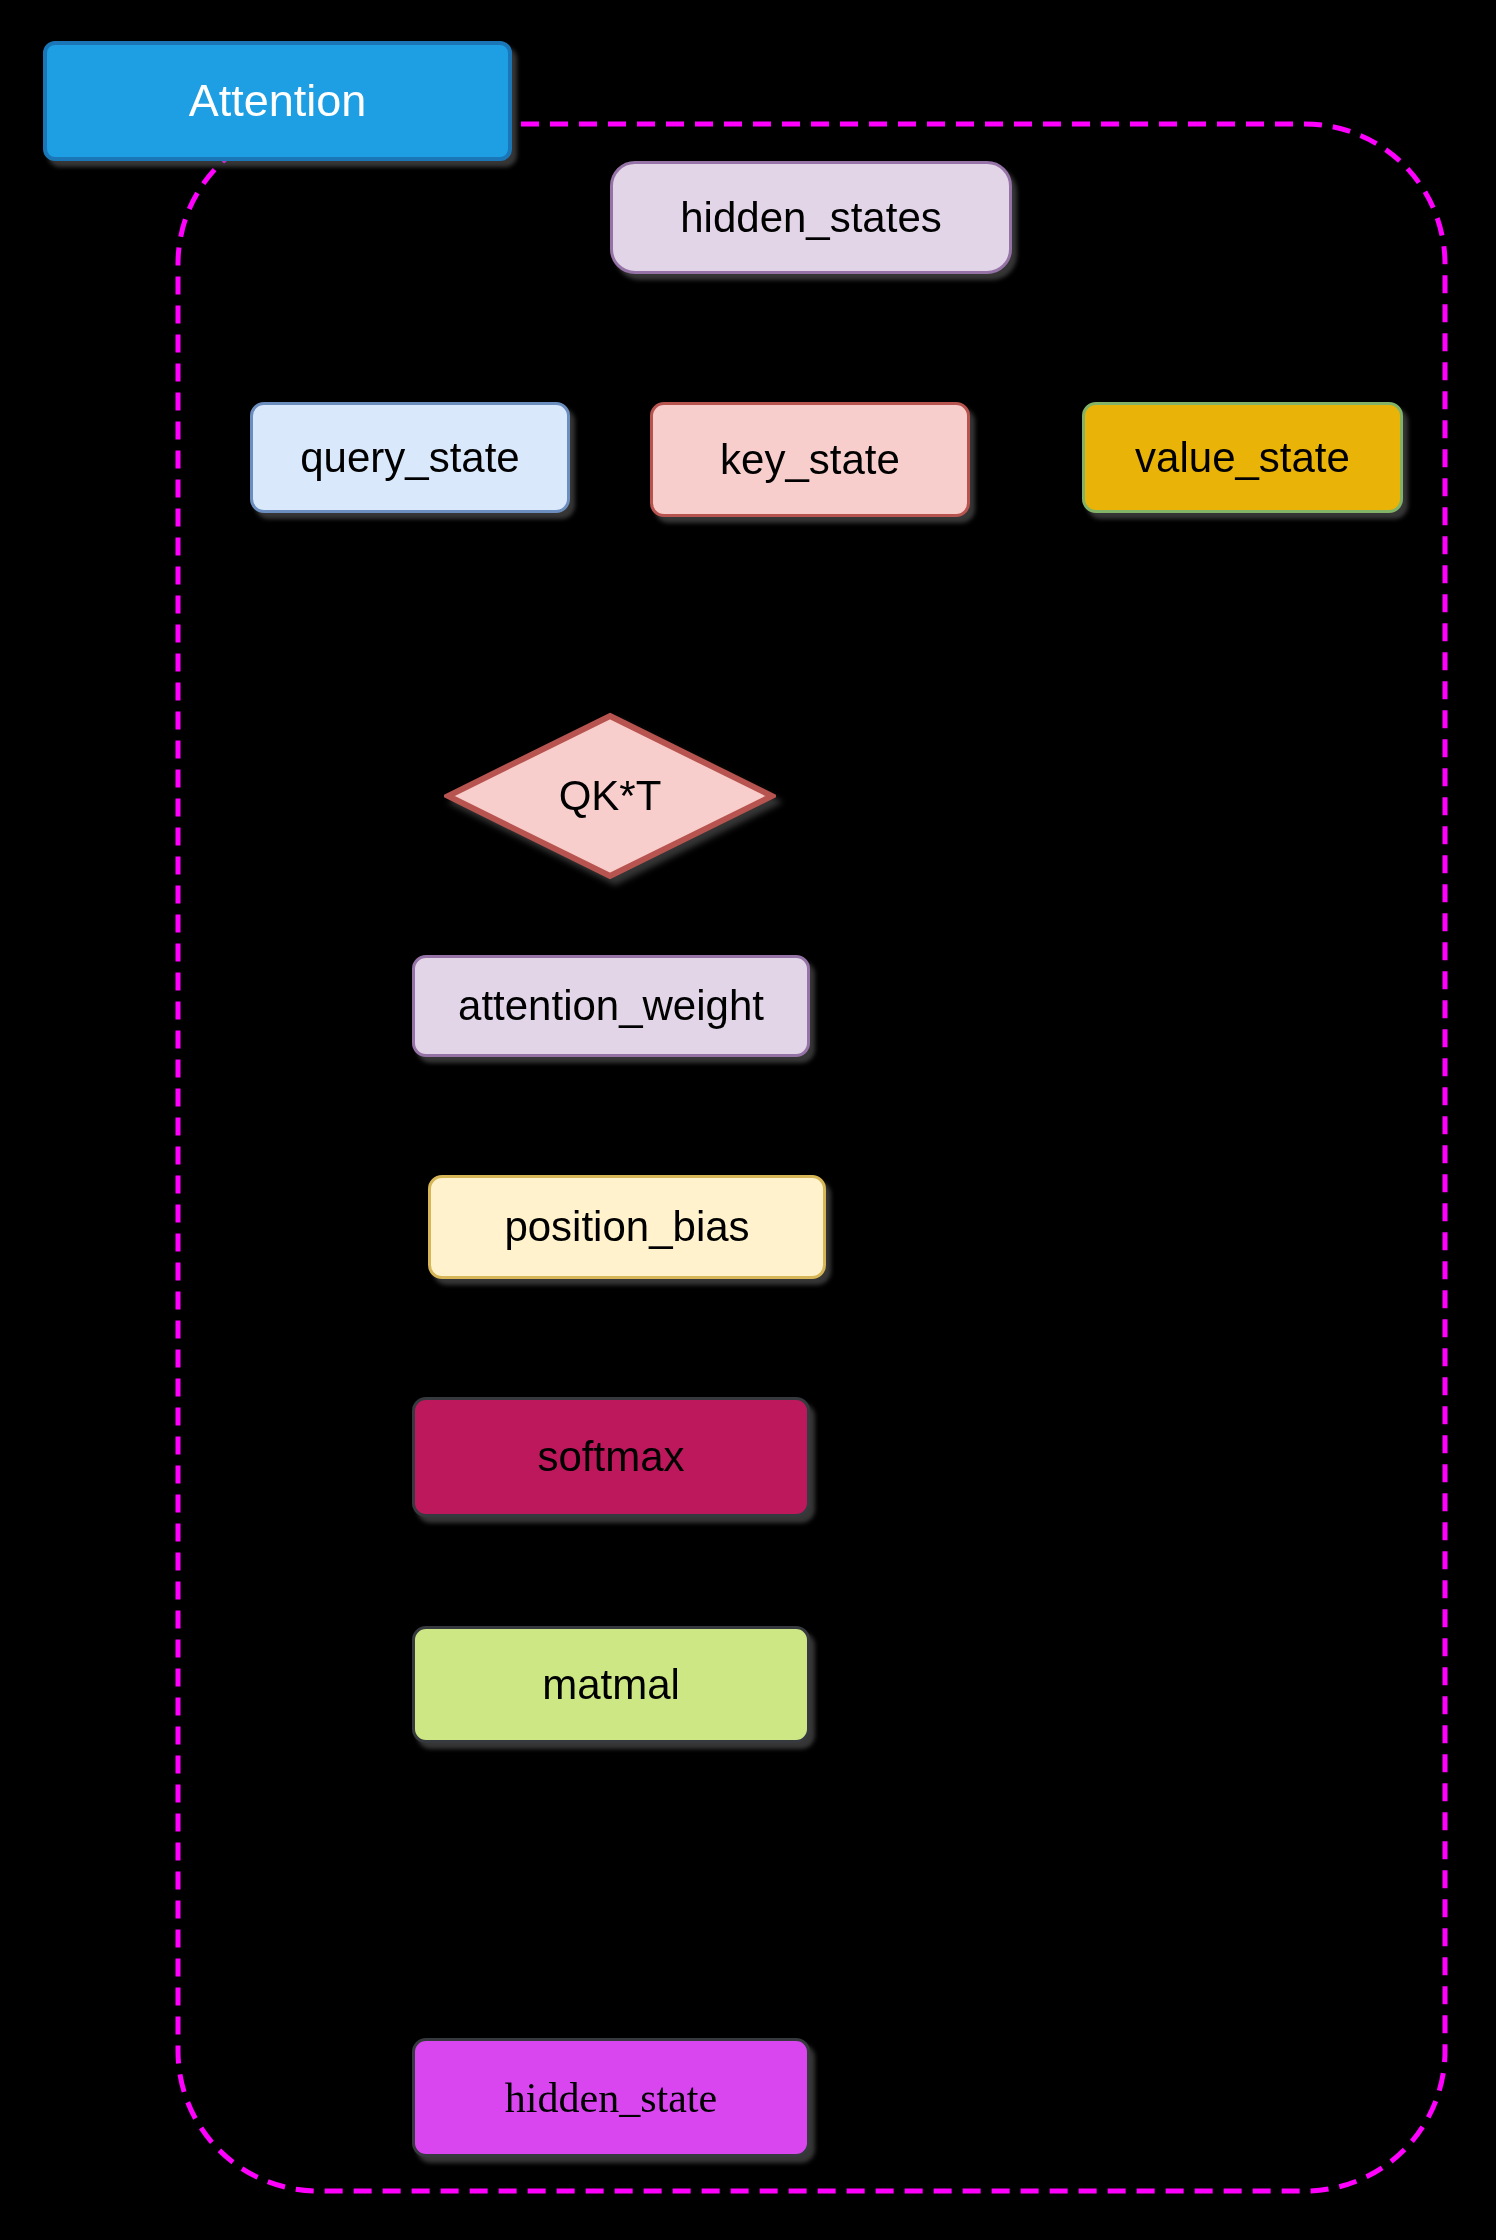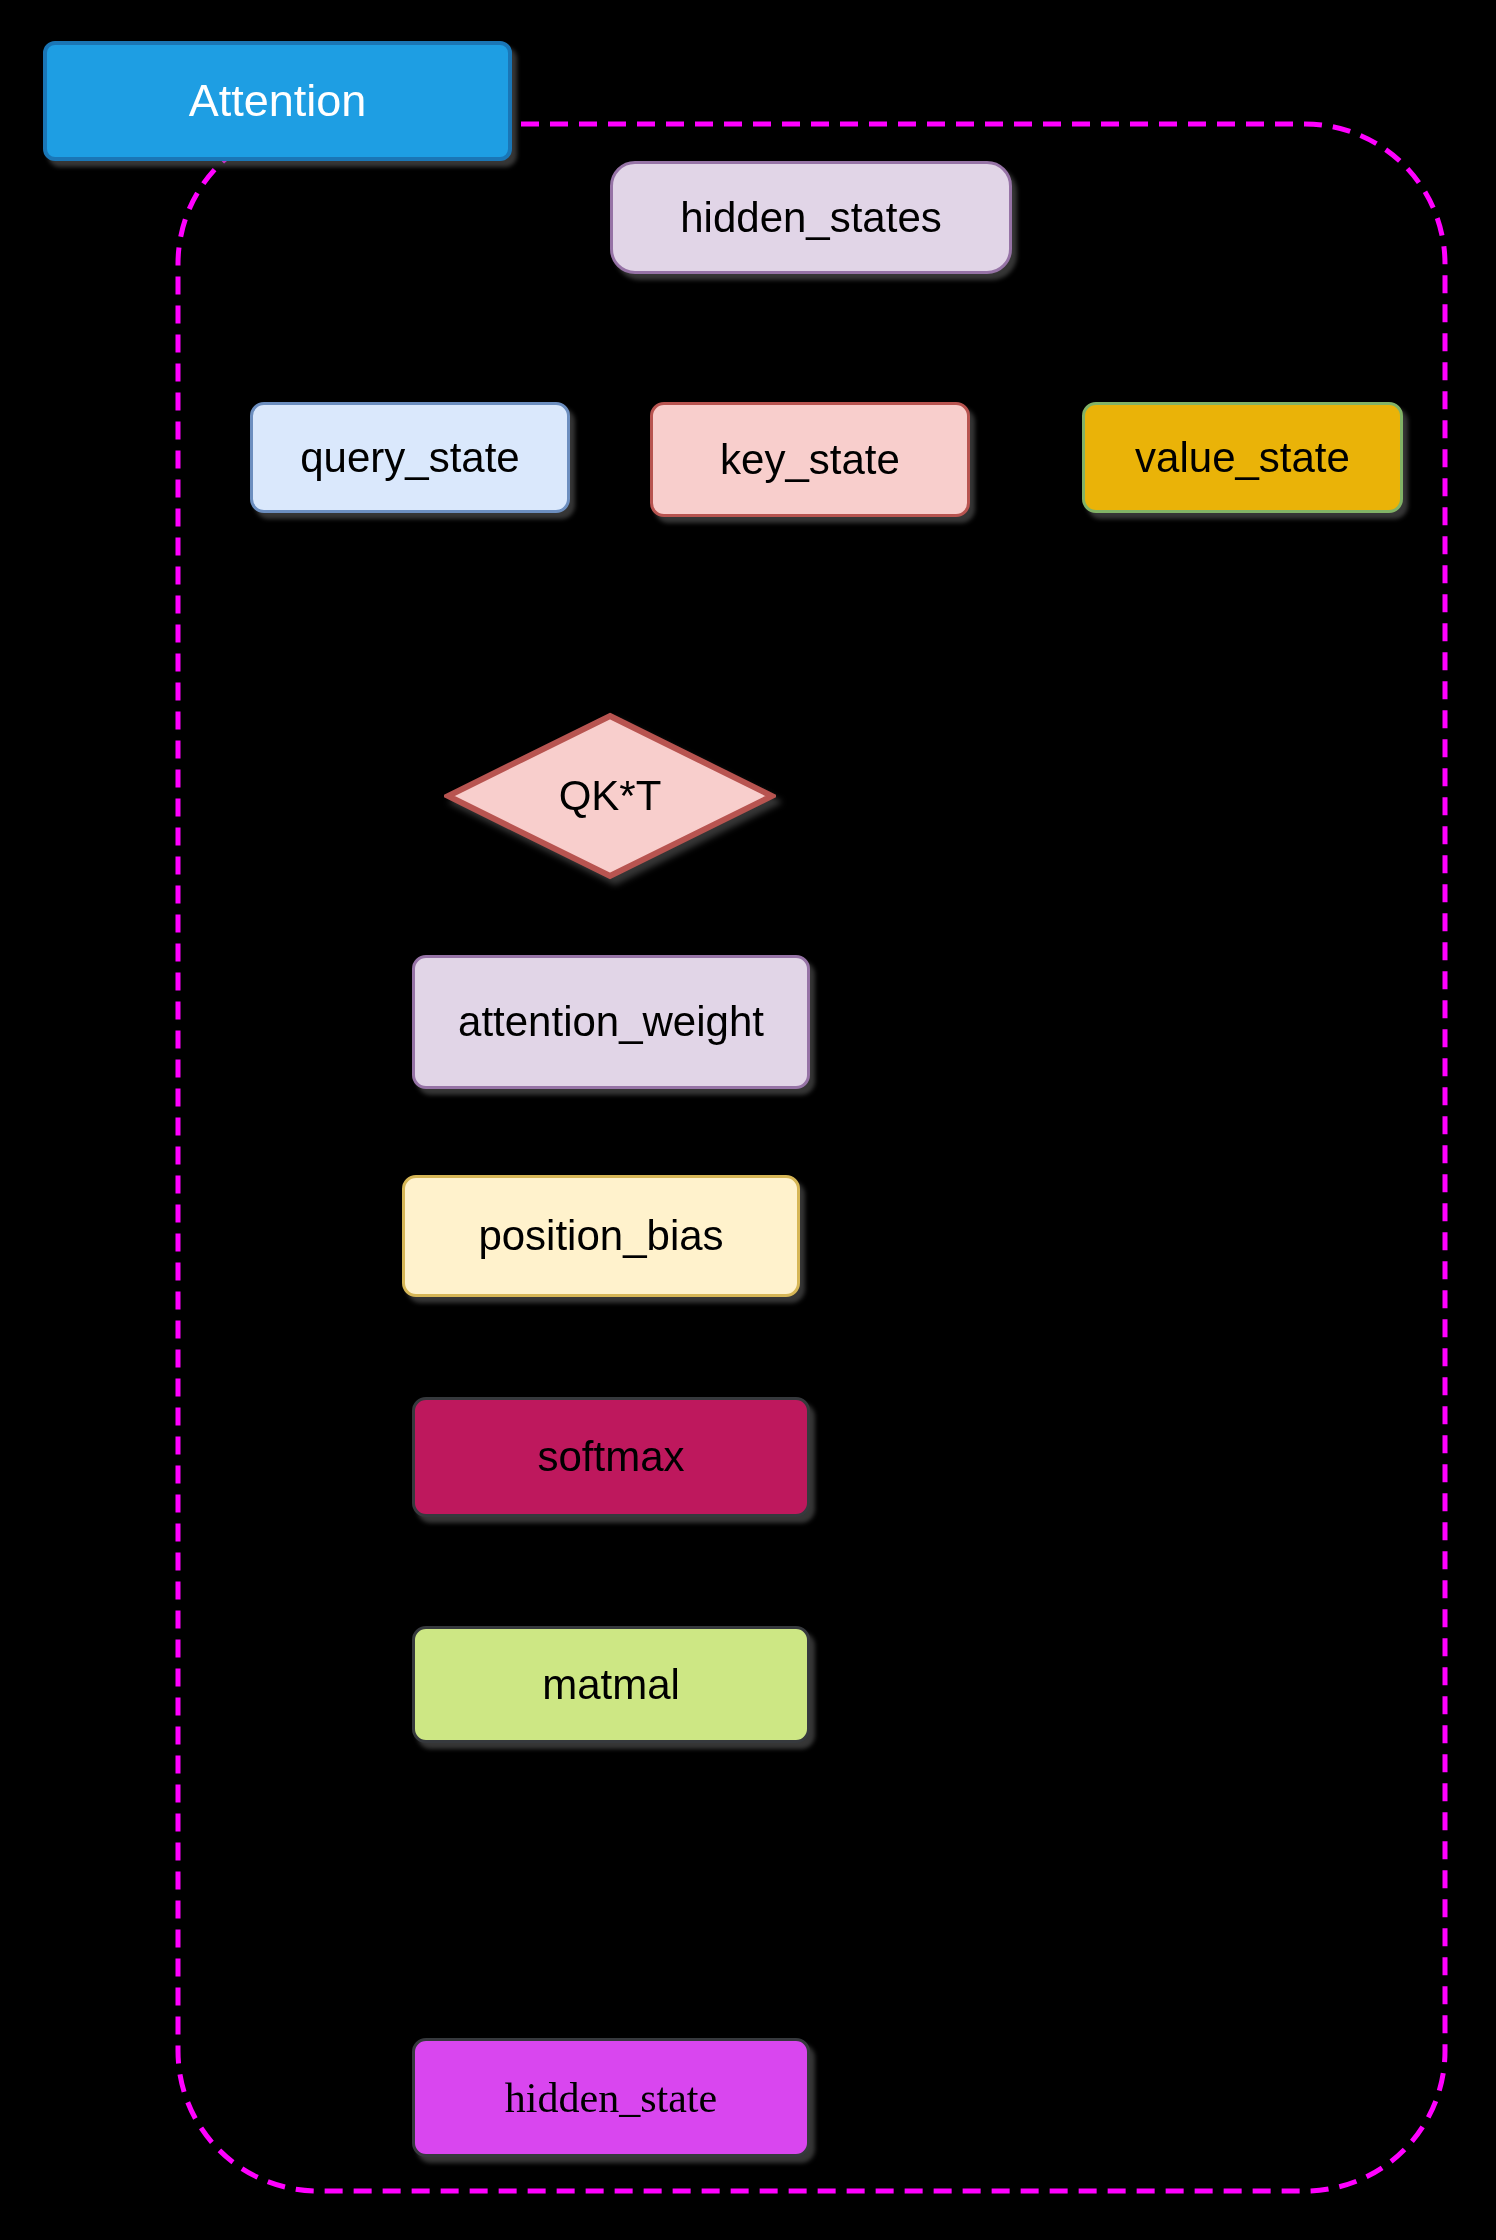--- a/index.html
+++ b/index.html
@@ -64,22 +64,22 @@
   .pinkdark  { background: #be185d; border-color: #36393D; }
   .limedark  { background: #CDE784; border-color: #36393D; }
   .orangedark{ background: #FBC78A; border-color: #36393D; }
   .bluedark  { background: #d946ef; border-color: #36393D; font-family: Liberation Serif, serif; }
 
   
   .pos-hidden-states    { left: 610px;  top: 161px;  width: 402px; height: 113px; border-radius: 25px; }
   .pos-query-state      { left: 250px;  top: 402px;  width: 320px; height: 111px; }
   .pos-key-state        { left: 650px;  top: 402px;  width: 320px; height: 115px; }
   .pos-value-state      { left: 1050px; top: 402px;  width: 321px; height: 111px; }
-  .pos-attention-weight { left: 412px;  top: 955px;  width: 398px; height: 134px; align-items: center; }
-  .pos-position-bias    { left: 402px;  top: 1175px; width: 398px; height: 122px; }
+  .pos-attention-weight { left: 412px;  top: 955px;  width: 398px; height: 102px; align-items: center; }
+  .pos-position-bias    { left: 428px;  top: 1175px; width: 398px; height: 104px; }
   .pos-softmax          { left: 412px;  top: 1397px; width: 398px; height: 120px; }
   .pos-matmal           { left: 412px;  top: 1626px; width: 398px; height: 117px; }
   .pos-dropout          { left: 412px;  top: 1835px; width: 398px; height: 122px; }
   .pos-hidden-state     { left: 412px;  top: 2038px; width: 398px; height: 119px; }
 
   
   .diamond {
     position: absolute;
     left: 444px; top: 712px;
     width: 332px; height: 168px;

